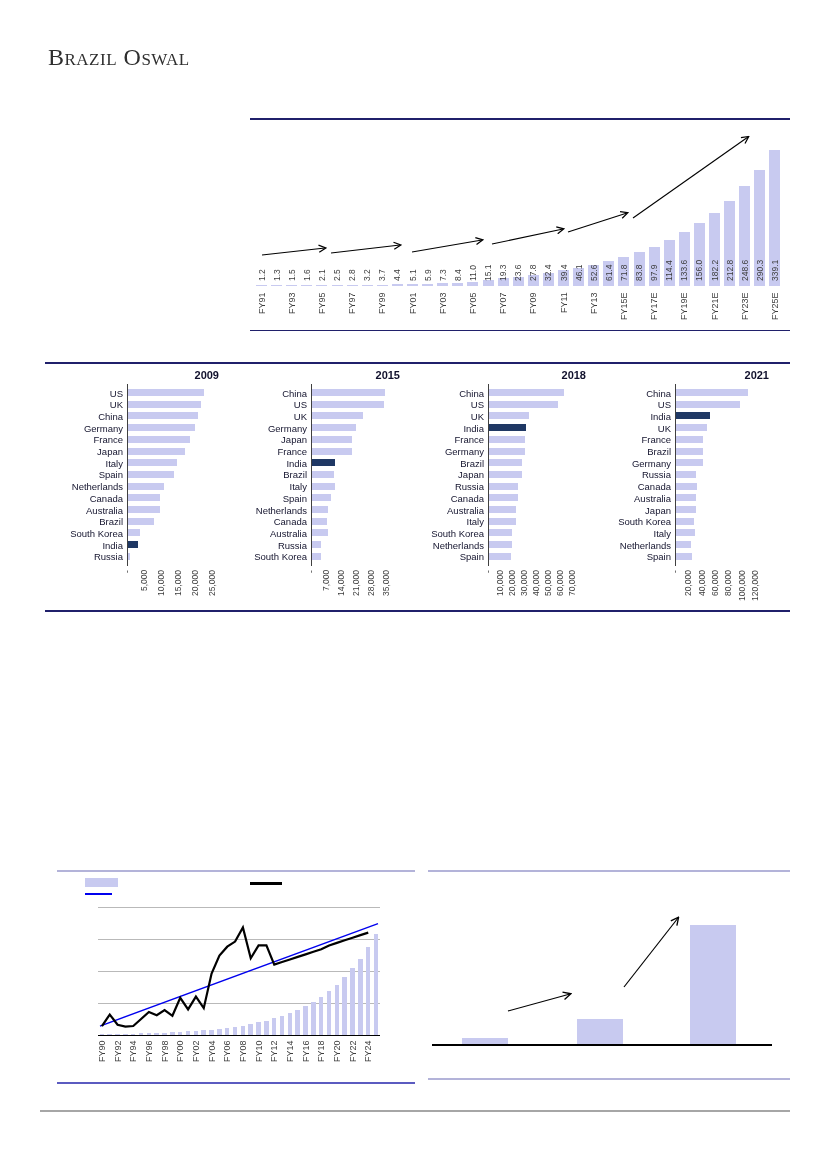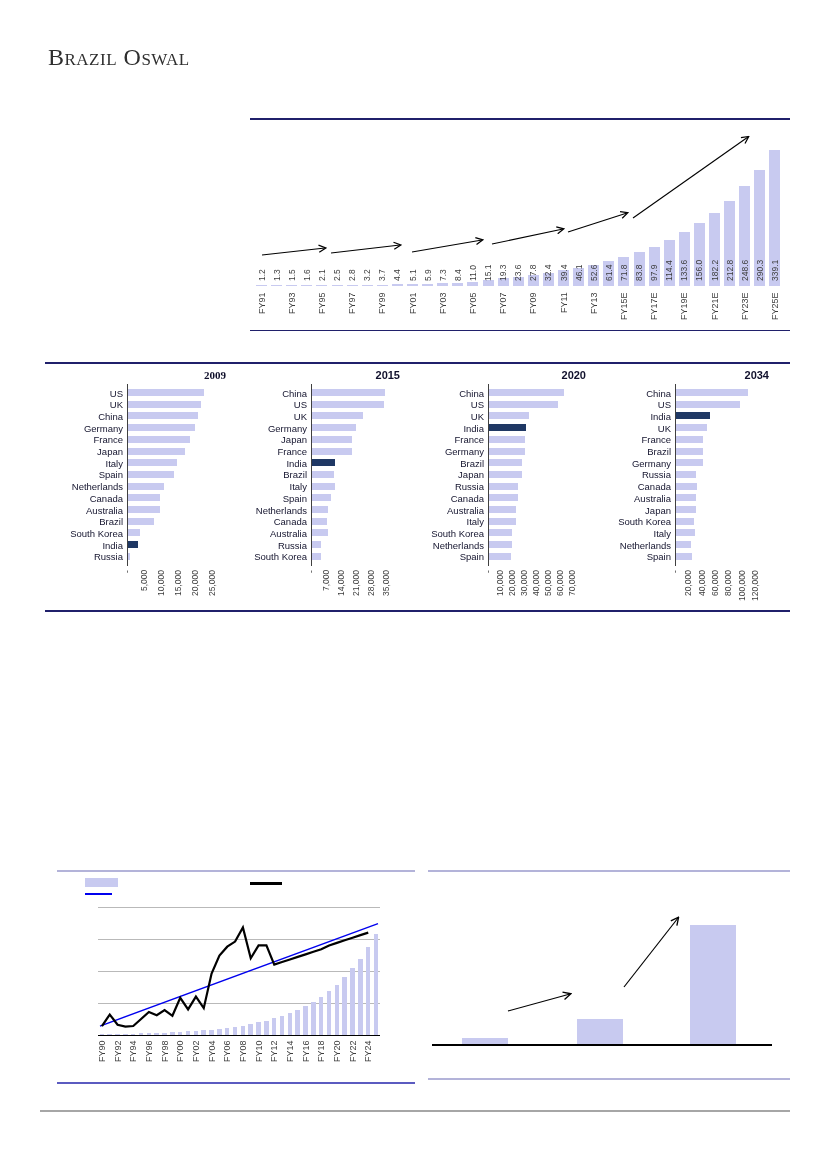--- a/index.html
+++ b/index.html
@@ -126,21 +126,21 @@
         <line x1="81" y1="133" x2="150" y2="125" stroke="#000" stroke-width="1.1" marker-end="url(#ah1)"></line>
         <line x1="162" y1="132" x2="232" y2="120" stroke="#000" stroke-width="1.1" marker-end="url(#ah1)"></line>
         <line x1="242" y1="124" x2="313" y2="109" stroke="#000" stroke-width="1.1" marker-end="url(#ah1)"></line>
         <line x1="318" y1="112" x2="377" y2="93" stroke="#000" stroke-width="1.1" marker-end="url(#ah1)"></line>
         <line x1="383" y1="98" x2="498" y2="17" stroke="#000" stroke-width="1.1" marker-end="url(#ah1)"></line>
       </svg>
     </div>
 
   <div class="abs" id="mcap-panel" style="left:45px;top:362px;width:745px;height:246px;border-top:2px solid #20206b;border-bottom:2px solid #20206b;">
       <div style="left: 0px; top: 0px; width: 745px; height: 246px; position: absolute;">
-        <div class="ytitle" style="left: 121px; top: 5px; width: 60px; position: absolute; font-family: Liberation Serif, serif;">2009</div>
+        <div class="ytitle" style="left: 114px; top: 5px; width: 60px; position: absolute;">2009</div>
         <div style="left: 82px; top: 20px; width: 1.2px; height: 182px; background: rgb(64, 64, 64); position: absolute;"></div>
         <div class="rowlab" style="left: 0px; top: 23.5px; width: 78px; position: absolute;">US</div>
         <div class="bar" style="left: 83.2px; top: 25px; width: 75.82px; height: 7px; background: rgb(200, 202, 240); position: absolute;"></div>
         <div class="rowlab" style="left: 0px; top: 35.2px; width: 78px; position: absolute;">UK</div>
         <div class="bar" style="left: 83.2px; top: 36.7px; width: 72.42px; height: 7px; background: rgb(200, 202, 240); position: absolute;"></div>
         <div class="rowlab" style="left: 0px; top: 46.9px; width: 78px; position: absolute;">China</div>
         <div class="bar" style="left: 83.2px; top: 48.4px; width: 70.04px; height: 7px; background: rgb(200, 202, 240); position: absolute;"></div>
         <div class="rowlab" style="left: 0px; top: 58.6px; width: 78px; position: absolute;">Germany</div>
         <div class="bar" style="left: 83.2px; top: 60.1px; width: 66.98px; height: 7px; background: rgb(200, 202, 240); position: absolute;"></div>
         <div class="rowlab" style="left: 0px; top: 70.3px; width: 78px; position: absolute;">France</div>
@@ -206,21 +206,21 @@
         <div class="rowlab" style="left: 184px; top: 187.3px; width: 78px; position: absolute;">South Korea</div>
         <div class="bar" style="left: 267.2px; top: 188.8px; width: 9px; height: 7px; background: rgb(200, 202, 240); position: absolute;"></div>
         <div class="vtext tick" style="left: 261px; top: 206px; width: 10px; height: 40px; position: absolute;">-</div>
         <div class="vtext tick" style="left: 276px; top: 206px; width: 10px; height: 40px; position: absolute;">7,000</div>
         <div class="vtext tick" style="left: 291px; top: 206px; width: 10px; height: 40px; position: absolute;">14,000</div>
         <div class="vtext tick" style="left: 306px; top: 206px; width: 10px; height: 40px; position: absolute;">21,000</div>
         <div class="vtext tick" style="left: 321px; top: 206px; width: 10px; height: 40px; position: absolute;">28,000</div>
         <div class="vtext tick" style="left: 336px; top: 206px; width: 10px; height: 40px; position: absolute;">35,000</div>
       </div>
       <div style="left: 0px; top: 0px; width: 745px; height: 246px; position: absolute;">
-        <div class="ytitle" style="left: 481px; top: 5px; width: 60px; position: absolute;">2020</div>
+        <div class="ytitle" style="left: 481px; top: 5px; width: 60px; position: absolute;">2018</div>
         <div style="left: 443px; top: 20px; width: 1.2px; height: 182px; background: rgb(64, 64, 64); position: absolute;"></div>
         <div class="rowlab" style="left: 361px; top: 23.5px; width: 78px; position: absolute;">China</div>
         <div class="bar" style="left: 444.2px; top: 25px; width: 75px; height: 7px; background: rgb(200, 202, 240); position: absolute;"></div>
         <div class="rowlab" style="left: 361px; top: 35.2px; width: 78px; position: absolute;">US</div>
         <div class="bar" style="left: 444.2px; top: 36.7px; width: 69px; height: 7px; background: rgb(200, 202, 240); position: absolute;"></div>
         <div class="rowlab" style="left: 361px; top: 46.9px; width: 78px; position: absolute;">UK</div>
         <div class="bar" style="left: 444.2px; top: 48.4px; width: 40.2px; height: 7px; background: rgb(200, 202, 240); position: absolute;"></div>
         <div class="rowlab" style="left: 361px; top: 58.6px; width: 78px; position: absolute;">India</div>
         <div class="bar" style="left: 444.2px; top: 60.1px; width: 36.6px; height: 7px; background: rgb(31, 56, 100); position: absolute;"></div>
         <div class="rowlab" style="left: 361px; top: 70.3px; width: 78px; position: absolute;">France</div>
@@ -248,21 +248,21 @@
         <div class="vtext tick" style="left: 438px; top: 206px; width: 10px; height: 40px; position: absolute;">-</div>
         <div class="vtext tick" style="left: 450px; top: 206px; width: 10px; height: 40px; position: absolute;">10,000</div>
         <div class="vtext tick" style="left: 462px; top: 206px; width: 10px; height: 40px; position: absolute;">20,000</div>
         <div class="vtext tick" style="left: 474px; top: 206px; width: 10px; height: 40px; position: absolute;">30,000</div>
         <div class="vtext tick" style="left: 486px; top: 206px; width: 10px; height: 40px; position: absolute;">40,000</div>
         <div class="vtext tick" style="left: 498px; top: 206px; width: 10px; height: 40px; position: absolute;">50,000</div>
         <div class="vtext tick" style="left: 510px; top: 206px; width: 10px; height: 40px; position: absolute;">60,000</div>
         <div class="vtext tick" style="left: 522px; top: 206px; width: 10px; height: 40px; position: absolute;">70,000</div>
       </div>
       <div style="left: 0px; top: 0px; width: 745px; height: 246px; position: absolute;">
-        <div class="ytitle" style="left: 664px; top: 5px; width: 60px; position: absolute;">2034</div>
+        <div class="ytitle" style="left: 664px; top: 5px; width: 60px; position: absolute;">2021</div>
         <div style="left: 630px; top: 20px; width: 1.2px; height: 182px; background: rgb(64, 64, 64); position: absolute;"></div>
         <div class="rowlab" style="left: 548px; top: 23.5px; width: 78px; position: absolute;">China</div>
         <div class="bar" style="left: 631.2px; top: 25px; width: 72px; height: 7px; background: rgb(200, 202, 240); position: absolute;"></div>
         <div class="rowlab" style="left: 548px; top: 35.2px; width: 78px; position: absolute;">US</div>
         <div class="bar" style="left: 631.2px; top: 36.7px; width: 64px; height: 7px; background: rgb(200, 202, 240); position: absolute;"></div>
         <div class="rowlab" style="left: 548px; top: 46.9px; width: 78px; position: absolute;">India</div>
         <div class="bar" style="left: 631.2px; top: 48.4px; width: 33.3333px; height: 7px; background: rgb(31, 56, 100); position: absolute;"></div>
         <div class="rowlab" style="left: 548px; top: 58.6px; width: 78px; position: absolute;">UK</div>
         <div class="bar" style="left: 631.2px; top: 60.1px; width: 30.6667px; height: 7px; background: rgb(200, 202, 240); position: absolute;"></div>
         <div class="rowlab" style="left: 548px; top: 70.3px; width: 78px; position: absolute;">France</div>

